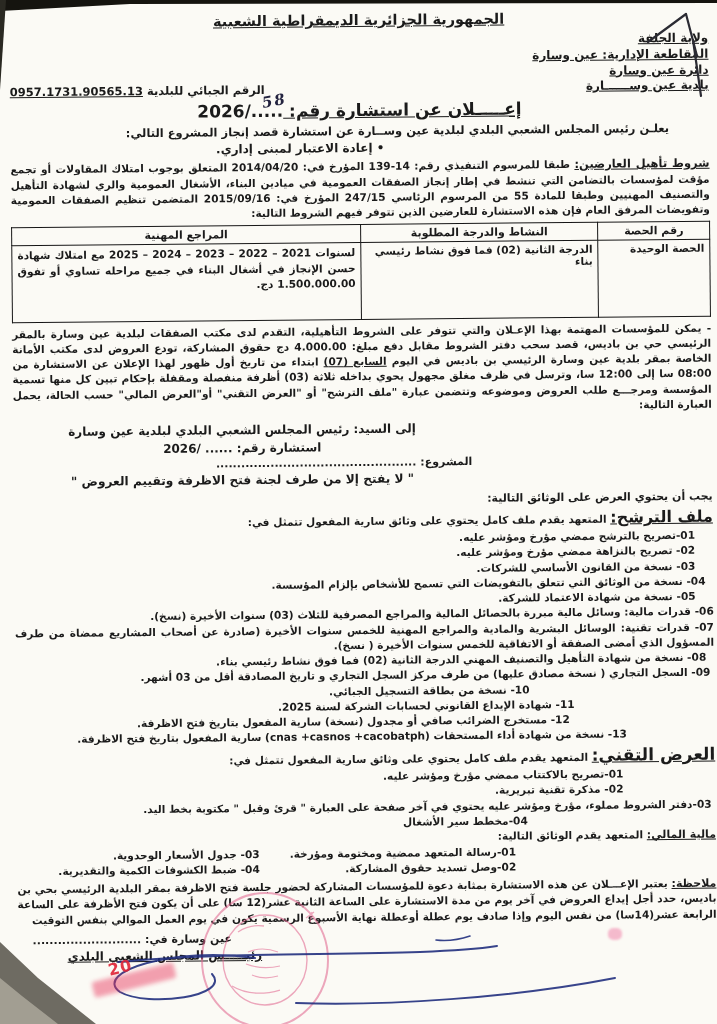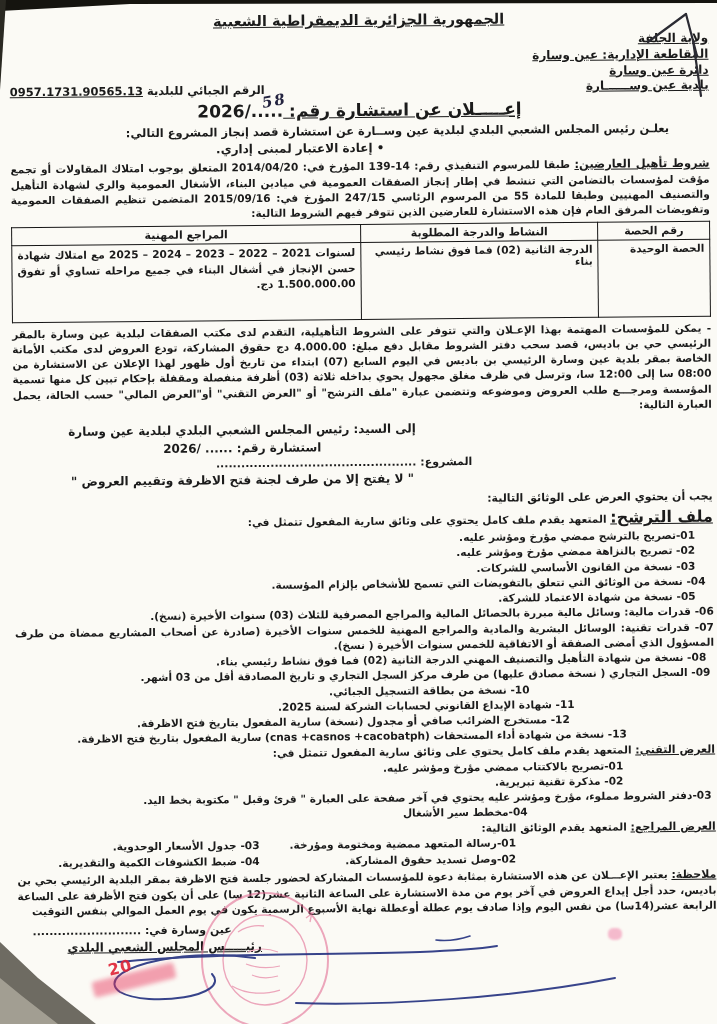--- a/index.html
+++ b/index.html
@@ -21,21 +21,21 @@
   .hand{
     position:absolute;right:-4px;top:-9px;
     font-family:"DejaVu Serif",serif;font-style:italic;font-weight:bold;
     font-size:15px;color:#23233f;transform:rotate(-10deg);letter-spacing:2px;
     text-decoration:none;display:inline-block;
   }
   .announce{font-size:11.5px;margin:0 40px 3px 0;}
   .bullet-line{font-size:12px;margin:2px 325px 3px 0;white-space:nowrap;}
   .para{font-size:10.6px;line-height:1.44;text-align:justify;margin:2px 0;}
   .lead-u{text-decoration:underline;font-size:11.5px;}
-  .inline-u{}
+  .inline-u{text-decoration:underline;}
   table.qual{width:100%;border-collapse:collapse;margin:3px 0 4px;font-size:10.6px;}
   table.qual th,table.qual td{border:1.6px solid #161616;padding:2px 5px;vertical-align:top;}
   table.qual th{font-size:11px;text-align:center;padding:2px 4px;}
   td.c-lot{width:16%;text-align:right;}
   td.c-act{width:34%;text-align:right;}
   td.c-ref{width:50%;text-align:justify;line-height:1.5;}
   .envelope{width:460px;margin:6px 240px 4px auto;}
   .env-to{font-size:12px;text-align:center;line-height:1.45;}
   .env-ref{font-size:12px;text-align:center;line-height:1.4;}
   .env-prj{font-size:11px;text-align:right;line-height:1.4;}
@@ -133,29 +133,29 @@
     <div class="docline" style="margin-right:0">06- قدرات مالية: وسائل مالية مبررة بالحصائل المالية والمراجع المصرفية للثلاث (03) سنوات الأخيرة (نسخ).</div>
     <div class="docline justify" style="margin-right:0">07- قدرات تقنية: الوسائل البشرية والمادية والمراجع المهنية للخمس سنوات الأخيرة (صادرة عن أصحاب المشاريع ممضاة من طرف المسؤول الذي أمضى الصفقة أو الاتفاقية للخمس سنوات الأخيرة ( نسخ).</div>
     <div class="docline" style="margin-right:8px">08- نسخة من شهادة التأهيل والتصنيف المهني الدرجة الثانية (02) فما فوق نشاط رئيسي بناء.</div>
     <div class="docline" style="margin-right:4px">09- السجل التجاري ( نسخة مصادق عليها) من طرف مركز السجل التجاري و تاريخ المصادقة أقل من 03 أشهر.</div>
     <div class="docline" style="margin-right:185px">10- نسخة من بطاقة التسجيل الجبائي.</div>
     <div class="docline" style="margin-right:140px">11- شهادة الإيداع القانوني لحسابات الشركة لسنة 2025.</div>
     <div class="docline" style="margin-right:145px">12- مستخرج الضرائب صافي أو مجدول (نسخة) سارية المفعول بتاريخ فتح الاظرفة.</div>
     <div class="docline" style="margin-right:88px">13- نسخة من شهادة أداء المستحقات  (cnas +casnos +cacobatph) سارية المفعول بتاريخ فتح الاظرفة.</div>
 
     <div class="docline">
-      <span class="lead-u" style="font-size:11px">العرض التقني:</span><span> المتعهد يقدم ملف كامل يحتوي على وثائق سارية المفعول تتمثل في:</span>
+      <span class="lead-u" style="font-size:17px">العرض التقني:</span><span> المتعهد يقدم ملف كامل يحتوي على وثائق سارية المفعول تتمثل في:</span>
     </div>
     <div class="docline" style="margin-right:92px">01-تصريح بالاكتتاب ممضي مؤرخ ومؤشر عليه.</div>
     <div class="docline" style="margin-right:92px">02- مذكرة تقنية تبريرية.</div>
     <div class="docline" style="margin-right:4px">03-دفتر الشروط مملوء، مؤرخ ومؤشر عليه يحتوي في آخر صفحة على العبارة " قرئ وقبل " مكتوبة بخط اليد.</div>
     <div class="docline" style="margin-right:188px">04-مخطط سير الأشغال</div>
 
     <div class="docline">
-      <span class="lead-u" style="font-size:11px">العرض المراجع:</span><span> المتعهد يقدم الوثائق التالية:</span>
+      <span class="lead-u" style="font-size:11px">مالية المالي:</span><span> المتعهد يقدم الوثائق التالية:</span>
     </div>
     <div class="fin-row">
       <div class="fin-col">
         <div class="docline">01-رسالة المتعهد ممضية ومختومة ومؤرخة.</div>
         <div class="docline">02-وصل تسديد حقوق المشاركة.</div>
       </div>
       <div class="fin-col">
         <div class="docline">03- جدول الأسعار الوحدوية.</div>
         <div class="docline">04- ضبط الكشوفات الكمية والتقديرية.</div>
       </div>

